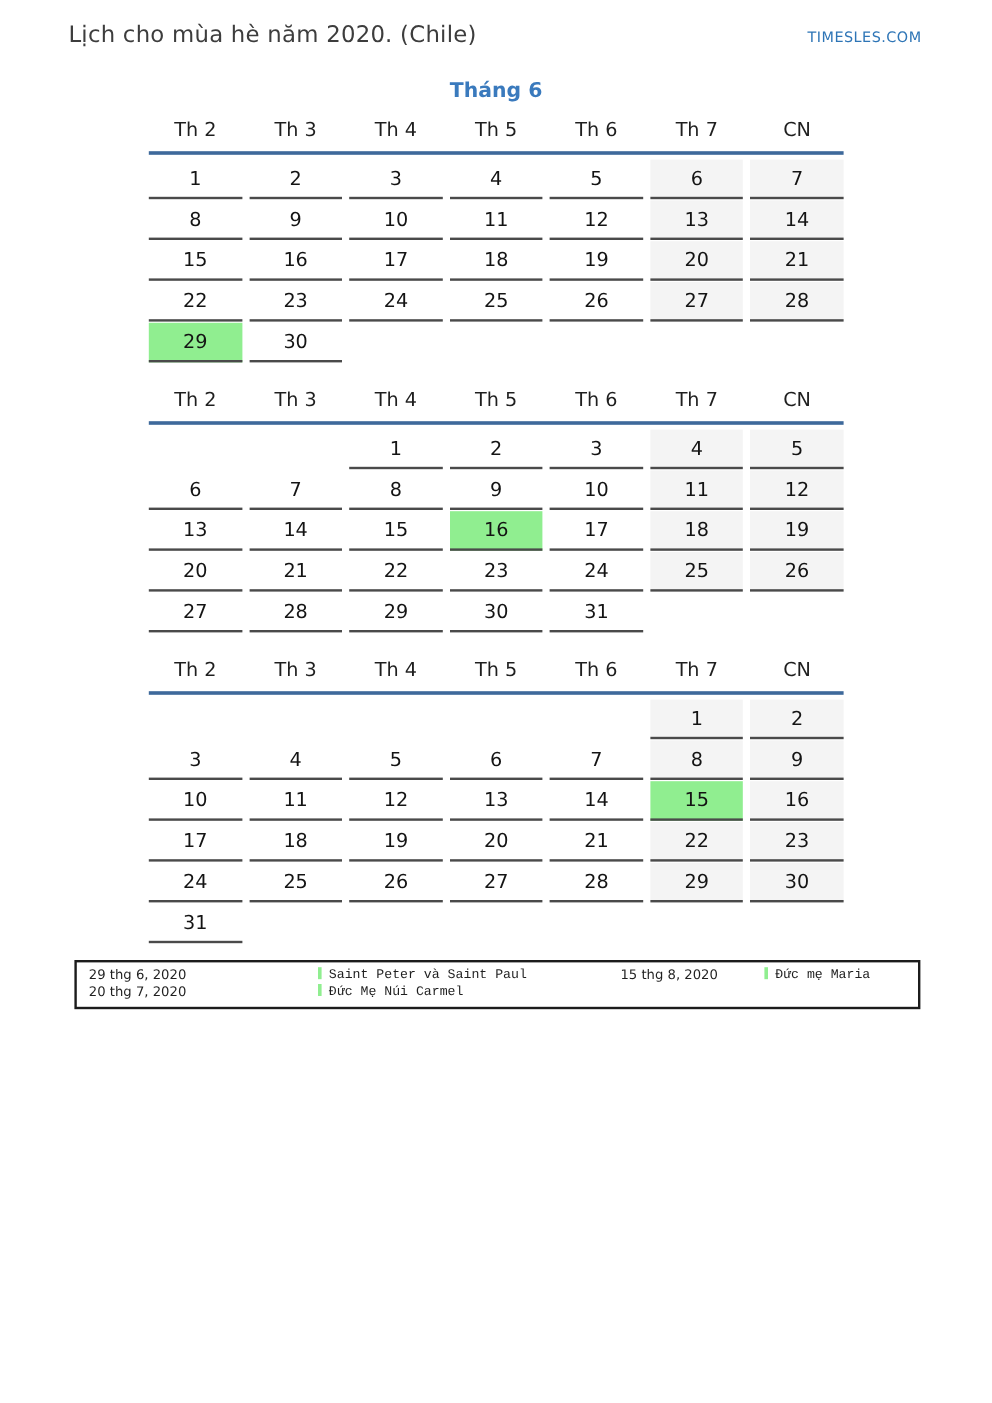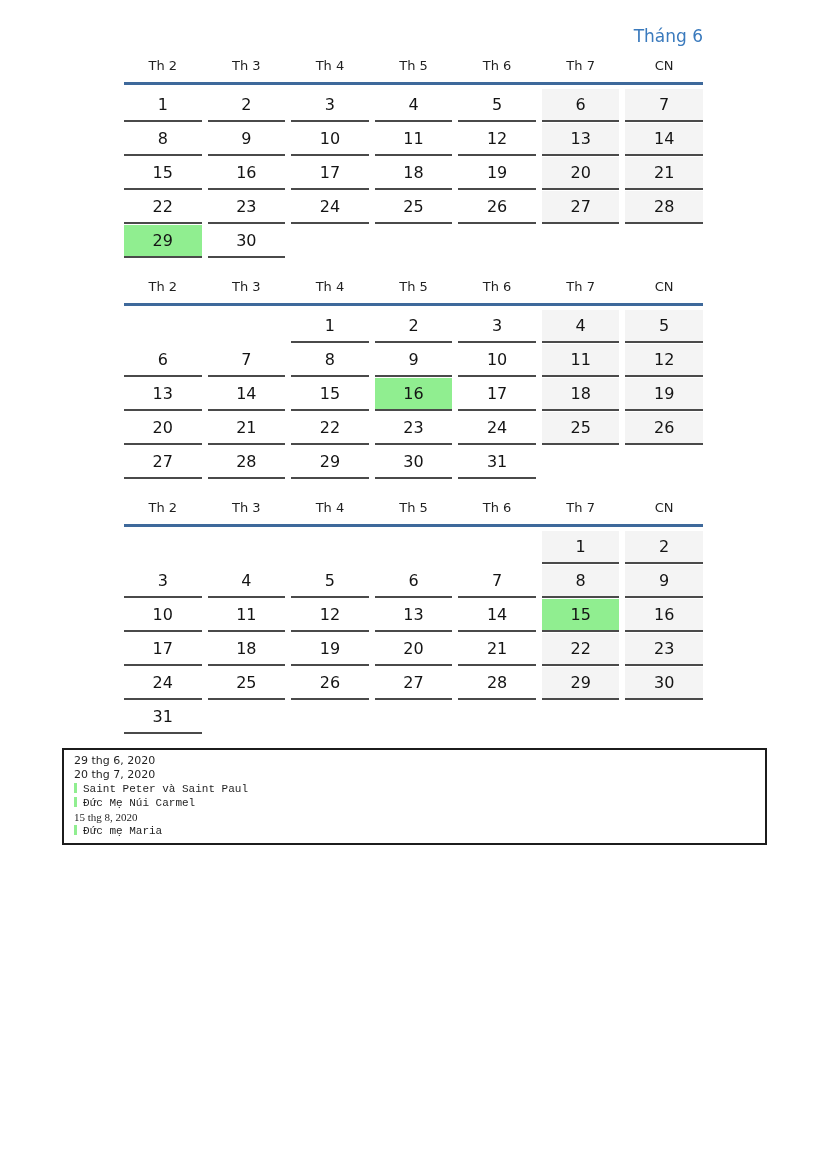--- a/index.html
+++ b/index.html
@@ -15,60 +15,64 @@
   .page-title{
     margin:0;font-size:19px;font-weight:400;color:#3d3d3d;letter-spacing:.2px;
   }
   .site-link{
     font-size:12px;color:var(--link-blue);text-decoration:none;letter-spacing:.4px;
     cursor:pointer;
   }
   .months{width:579px;margin:26px 0 0 124px;}
   .month + .month{margin-top:21px;}
   .month-title{
-    margin:0 0 12px;text-align:right;font-size:17px;font-weight:400;
+    margin:0 0 12px;text-align:center;font-size:17px;font-weight:700;
     color:var(--accent-blue);
   }
   .day-names{
     display:grid;grid-template-columns:repeat(7,1fr);column-gap:6px;
     padding-bottom:9px;border-bottom:3px solid var(--header-line);
   }
-  .day-name{text-align:center;font-size:13px;color:#1f1f1f;}
+  .day-name{text-align:center;font-size:16px;color:#1f1f1f;}
   .grid{
     display:grid;grid-template-columns:repeat(7,1fr);
     column-gap:6px;row-gap:1px;margin-top:4px;
   }
   .cell{
     height:33px;display:flex;align-items:center;justify-content:center;
     font-size:16px;color:#141414;border-bottom:2px solid var(--cell-border);
     box-sizing:border-box;
   }
   .cell.empty{border-bottom:none;background:none;}
   .cell.weekend{background:var(--weekend-gray);}
   .cell.highlight{background:var(--highlight-green);}
   .legend{
     display:flex;align-items:flex-start;box-sizing:border-box;
     width:705px;margin:14px 0 0 62px;border:2px solid #1c1c1c;
-    padding:4px 0 5px 10px;font-size:11px;color:#1f1f1f;flex-direction:column;
+    padding:4px 0 5px 10px;font-size:11px;color:#1f1f1f;
   }
   .legend-col{display:flex;flex-direction:column;}
   .legend-line{line-height:14px;white-space:nowrap;}
   .legend-dates{width:191px;}
   .legend-holidays{width:252px;font-family:Liberation Mono, monospace;}
-  .legend-dates.second{width:120px;font-family:Liberation Serif, serif;}
+  .legend-dates.second{width:120px;}
   .legend-holidays.second{flex:1;}
   .bar{
     display:inline-block;width:3px;height:10px;margin-right:6px;
     background:var(--highlight-green);vertical-align:-1px;
   }
 </style>
 </head>
 <body>
 
 <div class="page">
+  <header class="page-header">
+    <h1 class="page-title">Lịch cho mùa hè năm 2020. (Chile)</h1>
+    <a class="site-link">TIMESLES.COM</a>
+  </header>
 
   <div class="months">
       <section class="month">
         <h2 class="month-title">Tháng 6</h2>
         <div class="day-names">
           <span class="day-name">Th 2</span>
           <span class="day-name">Th 3</span>
           <span class="day-name">Th 4</span>
           <span class="day-name">Th 5</span>
           <span class="day-name">Th 6</span>

